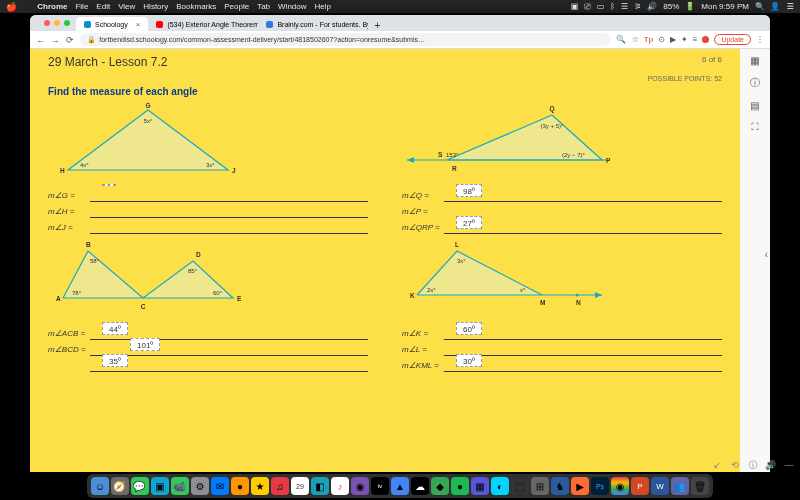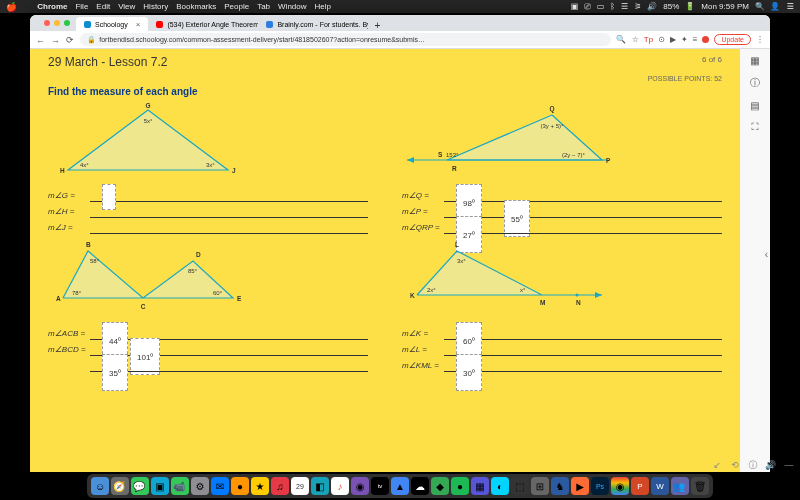--- a/index.html
+++ b/index.html
@@ -50,21 +50,21 @@
 .prompt { color: #0b3d8c; font-weight: 700; font-size: 10px; margin: 4px 0 8px; }
 
 
 .problems { display: grid; grid-template-columns: 1fr 1fr; gap: 8px 34px; }
 .problem { position: relative; }
 .figure { position: relative; height: 78px; }
 .answers { font-size: 8px; color: #333; }
 .ans-row { display: flex; align-items: center; height: 16px; }
 .ans-row .lbl { width: 42px; font-style: italic; }
 .ans-row .line { flex: 1; border-bottom: 1px solid #333; height: 14px; position: relative; }
-.ans-row .val { position: absolute; left: 12px; top: -4px; border: 1px dashed #999; padding: 12px 6px; background: #fff; font-size: 8px; }
+.ans-row .val { position: absolute; left: 12px; top: -4px; border: 1px dashed #999; padding: 0 6px; background: #fff; font-size: 8px; }
 
 svg { overflow: visible; }
 .tri-line { stroke: #1ba8c4; stroke-width: 1.2; fill: none; }
 .tri-fill { fill: #d6f3fa; fill-opacity: 0.4; }
 .vlabel { font-size: 6.5px; font-weight: 600; fill: #333; }
 .alabel { font-size: 6px; fill: #333; }
 
 
 .dock { position: absolute; bottom: 2px; left: 50%; transform: translateX(-50%); height: 24px; background: rgba(80,80,80,0.6); border-radius: 6px; display: flex; align-items: center; padding: 0 4px; gap: 2px; }
 .dock .app { width: 18px; height: 18px; border-radius: 4px; font-size: 10px; display: flex; align-items: center; justify-content: center; }
@@ -210,23 +210,20 @@
           </svg>
           <div class="answers">
             <div class="ans-row">
                 <span class="lbl">m∠Q =</span>
                 <span class="line">
                   <span class="val">98⁰</span>
                 </span>
               </div>
             <div class="ans-row">
                 <span class="lbl">m∠P =</span>
-                <span class="line">
-                  <span class="val" style="left:60px">55⁰</span>
-                </span>
               </div>
             <div class="ans-row">
                 <span class="lbl">m∠QRP =</span>
                 <span class="line">
                   <span class="val">27⁰</span>
                 </span>
               </div>
           </div>
         </div>
 

